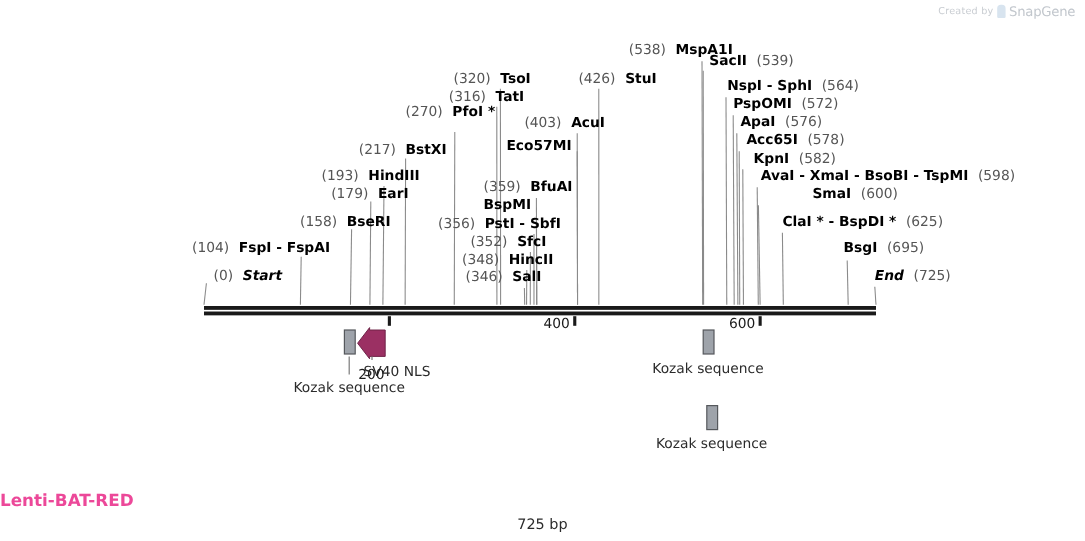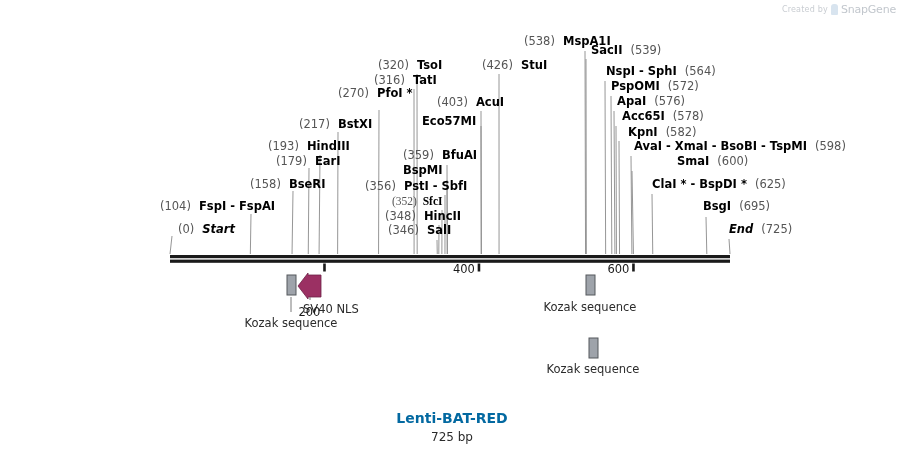--- a/index.html
+++ b/index.html
@@ -77,24 +77,23 @@
     position: absolute;
     font-size: 11.5px;
     color: #1a1a1a;
     font-family: "DejaVu Sans", "Liberation Sans", sans-serif;
     white-space: nowrap;
   }
   
   .title {
     position: absolute;
     width: 100%;
-    text-align: center;
     font-weight: bold;
     font-size: 14px;
-    color: #0369a1;
+    color: #ec4899;
     font-family: "DejaVu Sans", "Liberation Sans", sans-serif;
   }
   .subtitle {
     position: absolute;
     width: 100%;
     text-align: center;
     font-size: 12px;
     color: #2b2b2b;
     font-family: "DejaVu Sans", "Liberation Sans", sans-serif;
   }
@@ -166,21 +165,21 @@
       <div class="enz rt" style="left: 178px; top: 223px;"><span class="pos">(0)</span>&nbsp;&nbsp;<span class="ital">Start</span></div>
       <div class="enz rt" style="left: 160px; top: 200px;"><span class="pos">(104)</span>&nbsp;&nbsp;<span>FspI - FspAI</span></div>
       <div class="enz rt" style="left: 250px; top: 178px;"><span class="pos">(158)</span>&nbsp;&nbsp;<span>BseRI</span></div>
       <div class="enz rt" style="left: 276px; top: 155px;"><span class="pos">(179)</span>&nbsp;&nbsp;<span>EarI</span></div>
       <div class="enz rt" style="left: 268px; top: 140px;"><span class="pos">(193)</span>&nbsp;&nbsp;<span>HindIII</span></div>
       <div class="enz rt" style="left: 299px; top: 118px;"><span class="pos">(217)</span>&nbsp;&nbsp;<span>BstXI</span></div>
       <div class="enz rt" style="left: 338px; top: 87px;"><span class="pos">(270)</span>&nbsp;&nbsp;<span>PfoI *</span></div>
       <div class="enz rt" style="left: 374px; top: 74px;"><span class="pos">(316)</span>&nbsp;&nbsp;<span>TatI</span></div>
       <div class="enz rt" style="left: 378px; top: 59px;"><span class="pos">(320)</span>&nbsp;&nbsp;<span>TsoI</span></div>
       <div class="enz rt" style="left: 388px; top: 224px;"><span class="pos">(346)</span>&nbsp;&nbsp;<span>SalI</span></div>
-      <div class="enz rt" style="left: 392px; top: 195px; font-family: Liberation Serif, serif;"><span class="pos">(352)</span>&nbsp;&nbsp;<span>SfcI</span></div>
+      <div class="enz rt" style="left: 392px; top: 195px;"><span class="pos">(352)</span>&nbsp;&nbsp;<span>SfcI</span></div>
       <div class="enz rt" style="left: 385px; top: 210px;"><span class="pos">(348)</span>&nbsp;&nbsp;<span>HincII</span></div>
       <div class="enz rt" style="left: 365px; top: 180px;"><span class="pos">(356)</span>&nbsp;&nbsp;<span>PstI - SbfI</span></div>
       <div class="enz rt" style="left: 403px; top: 149px;"><span class="pos">(359)</span>&nbsp;&nbsp;<span>BfuAI</span></div>
       <div class="enz rt" style="left: 403px; top: 164px;"><span>BspMI</span></div>
       <div class="enz rt" style="left: 437px; top: 96px;"><span class="pos">(403)</span>&nbsp;&nbsp;<span>AcuI</span></div>
       <div class="enz rt" style="left: 422px; top: 115px;"><span>Eco57MI</span></div>
       <div class="enz rt" style="left: 482px; top: 59px;"><span class="pos">(426)</span>&nbsp;&nbsp;<span>StuI</span></div>
       <div class="enz rt" style="left: 524px; top: 35px;"><span class="pos">(538)</span>&nbsp;&nbsp;<span>MspA1I</span></div>
       <div class="enz rt" style="left: 591px; top: 44px;"><span>SacII</span>&nbsp;&nbsp;<span class="pos">(539)</span></div>
       <div class="enz rt" style="left: 606px; top: 65px;"><span>NspI - SphI</span>&nbsp;&nbsp;<span class="pos">(564)</span></div>

